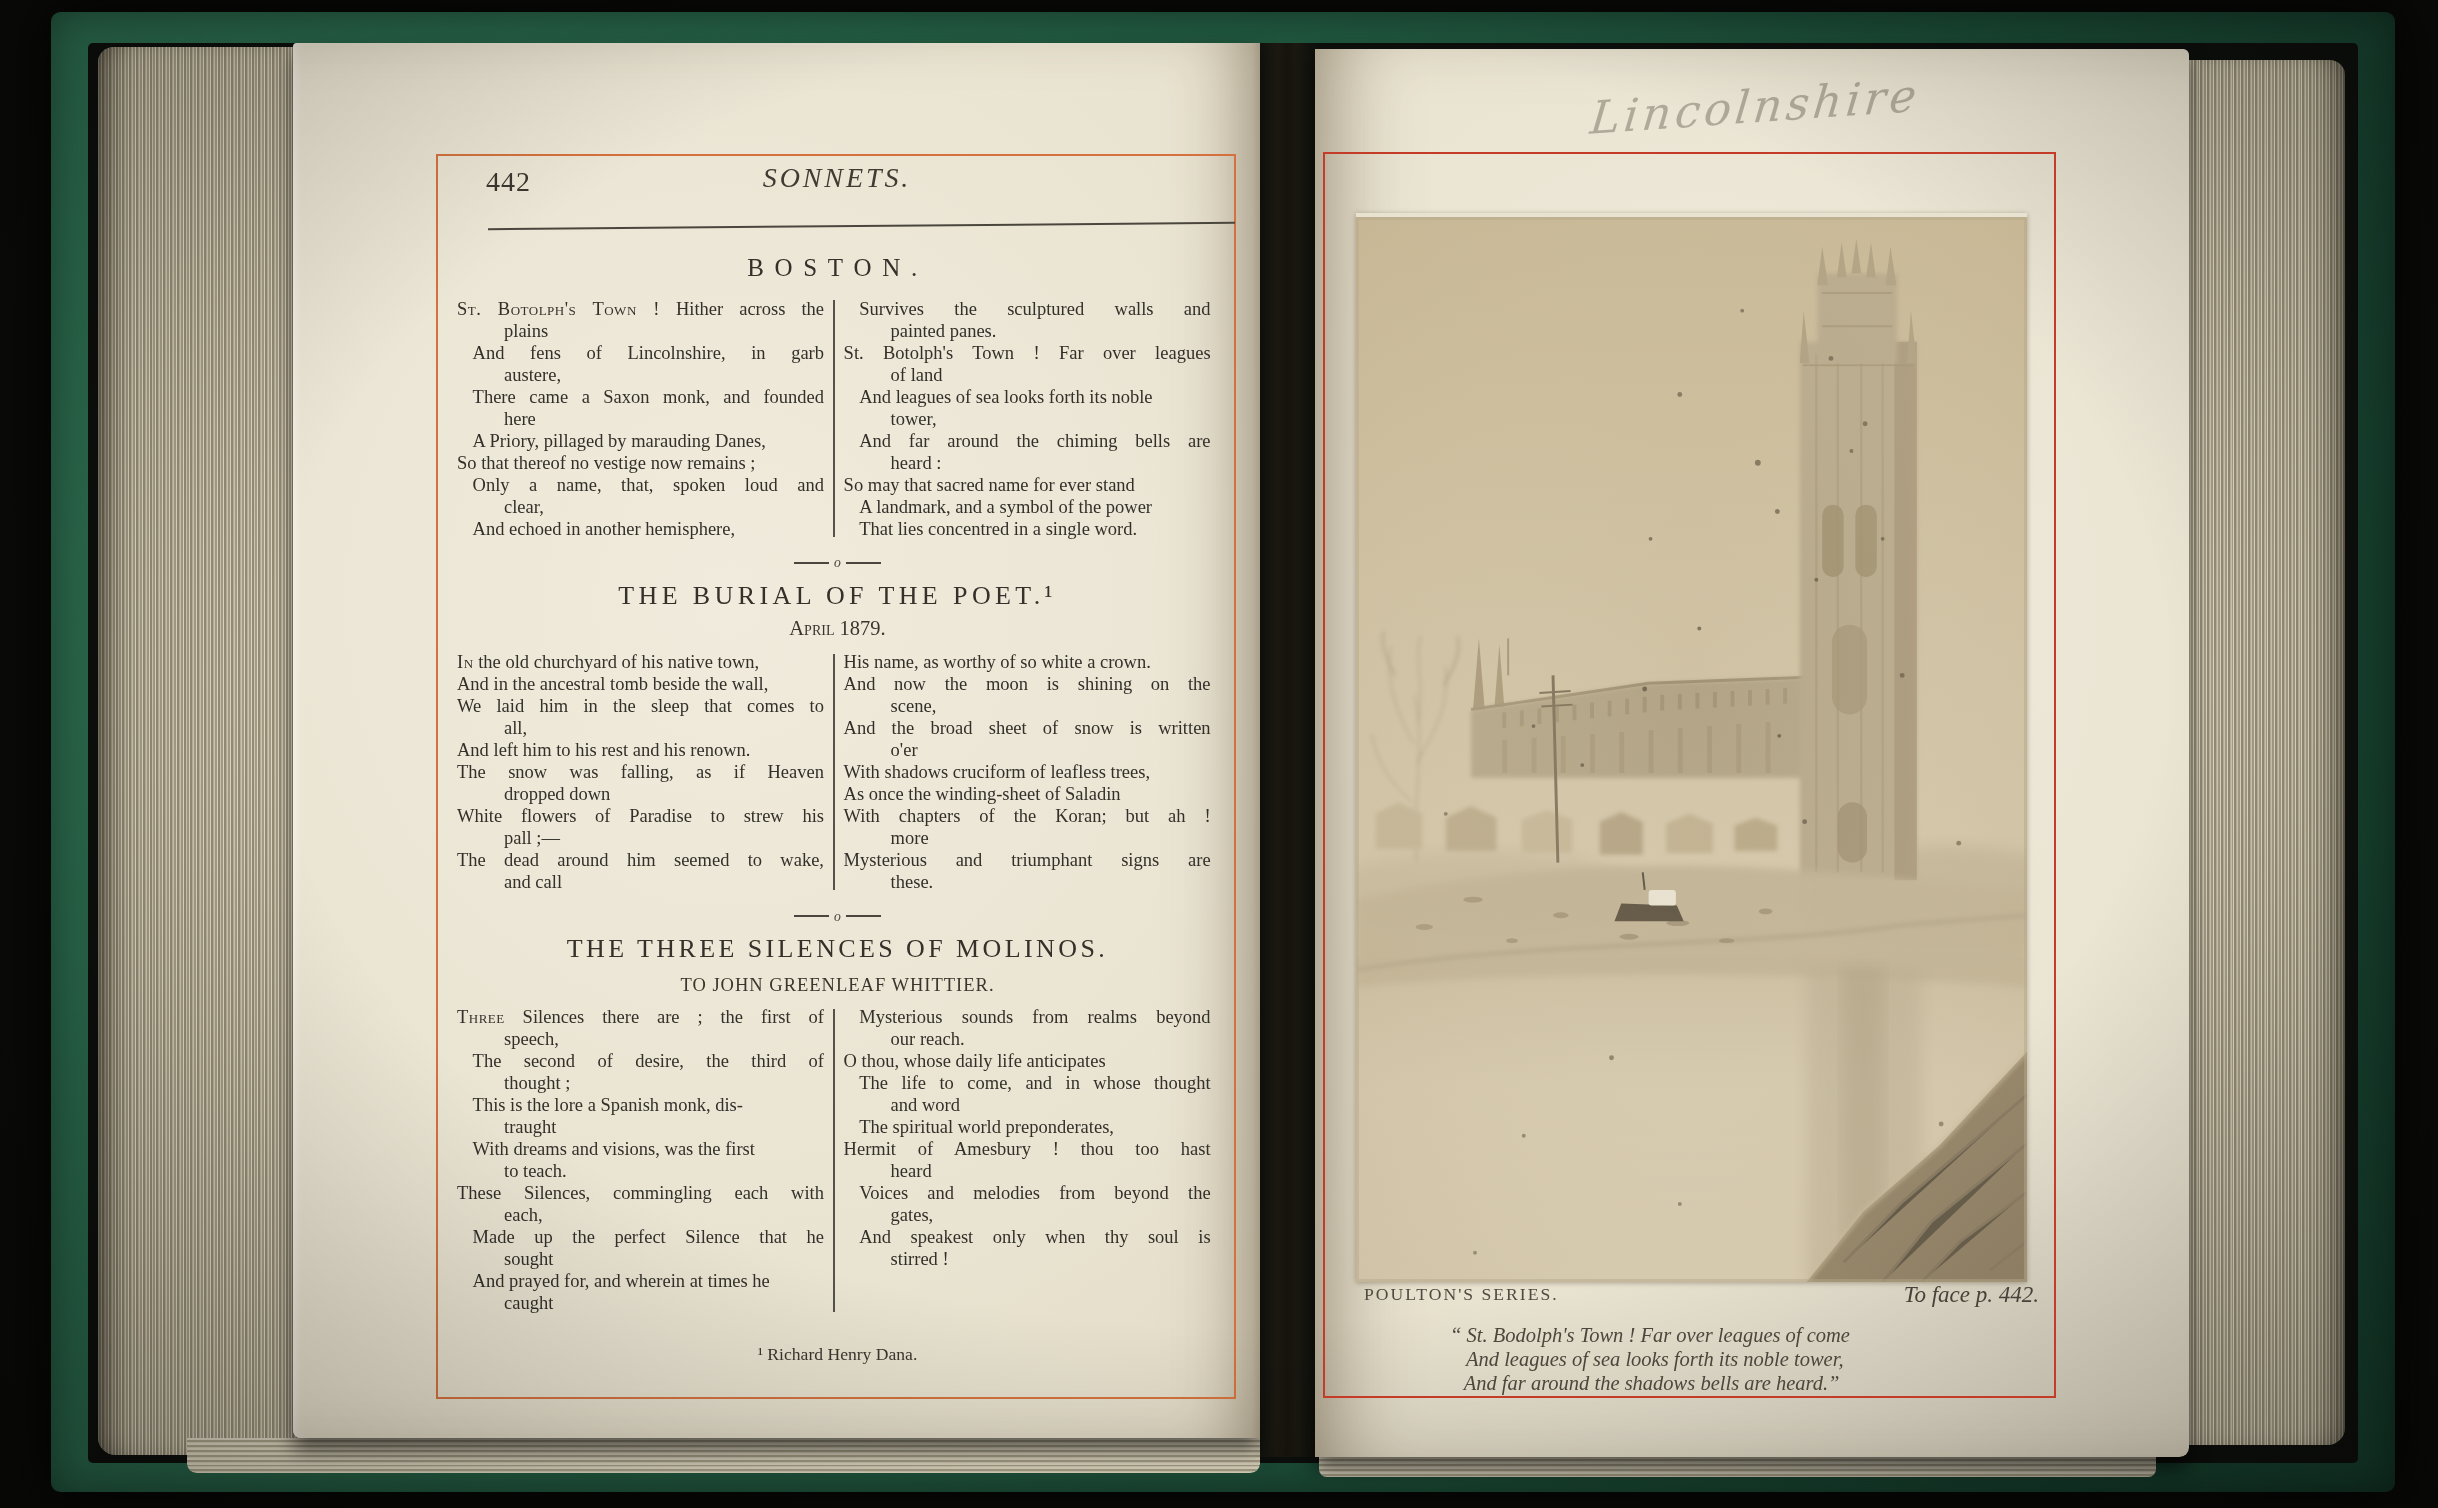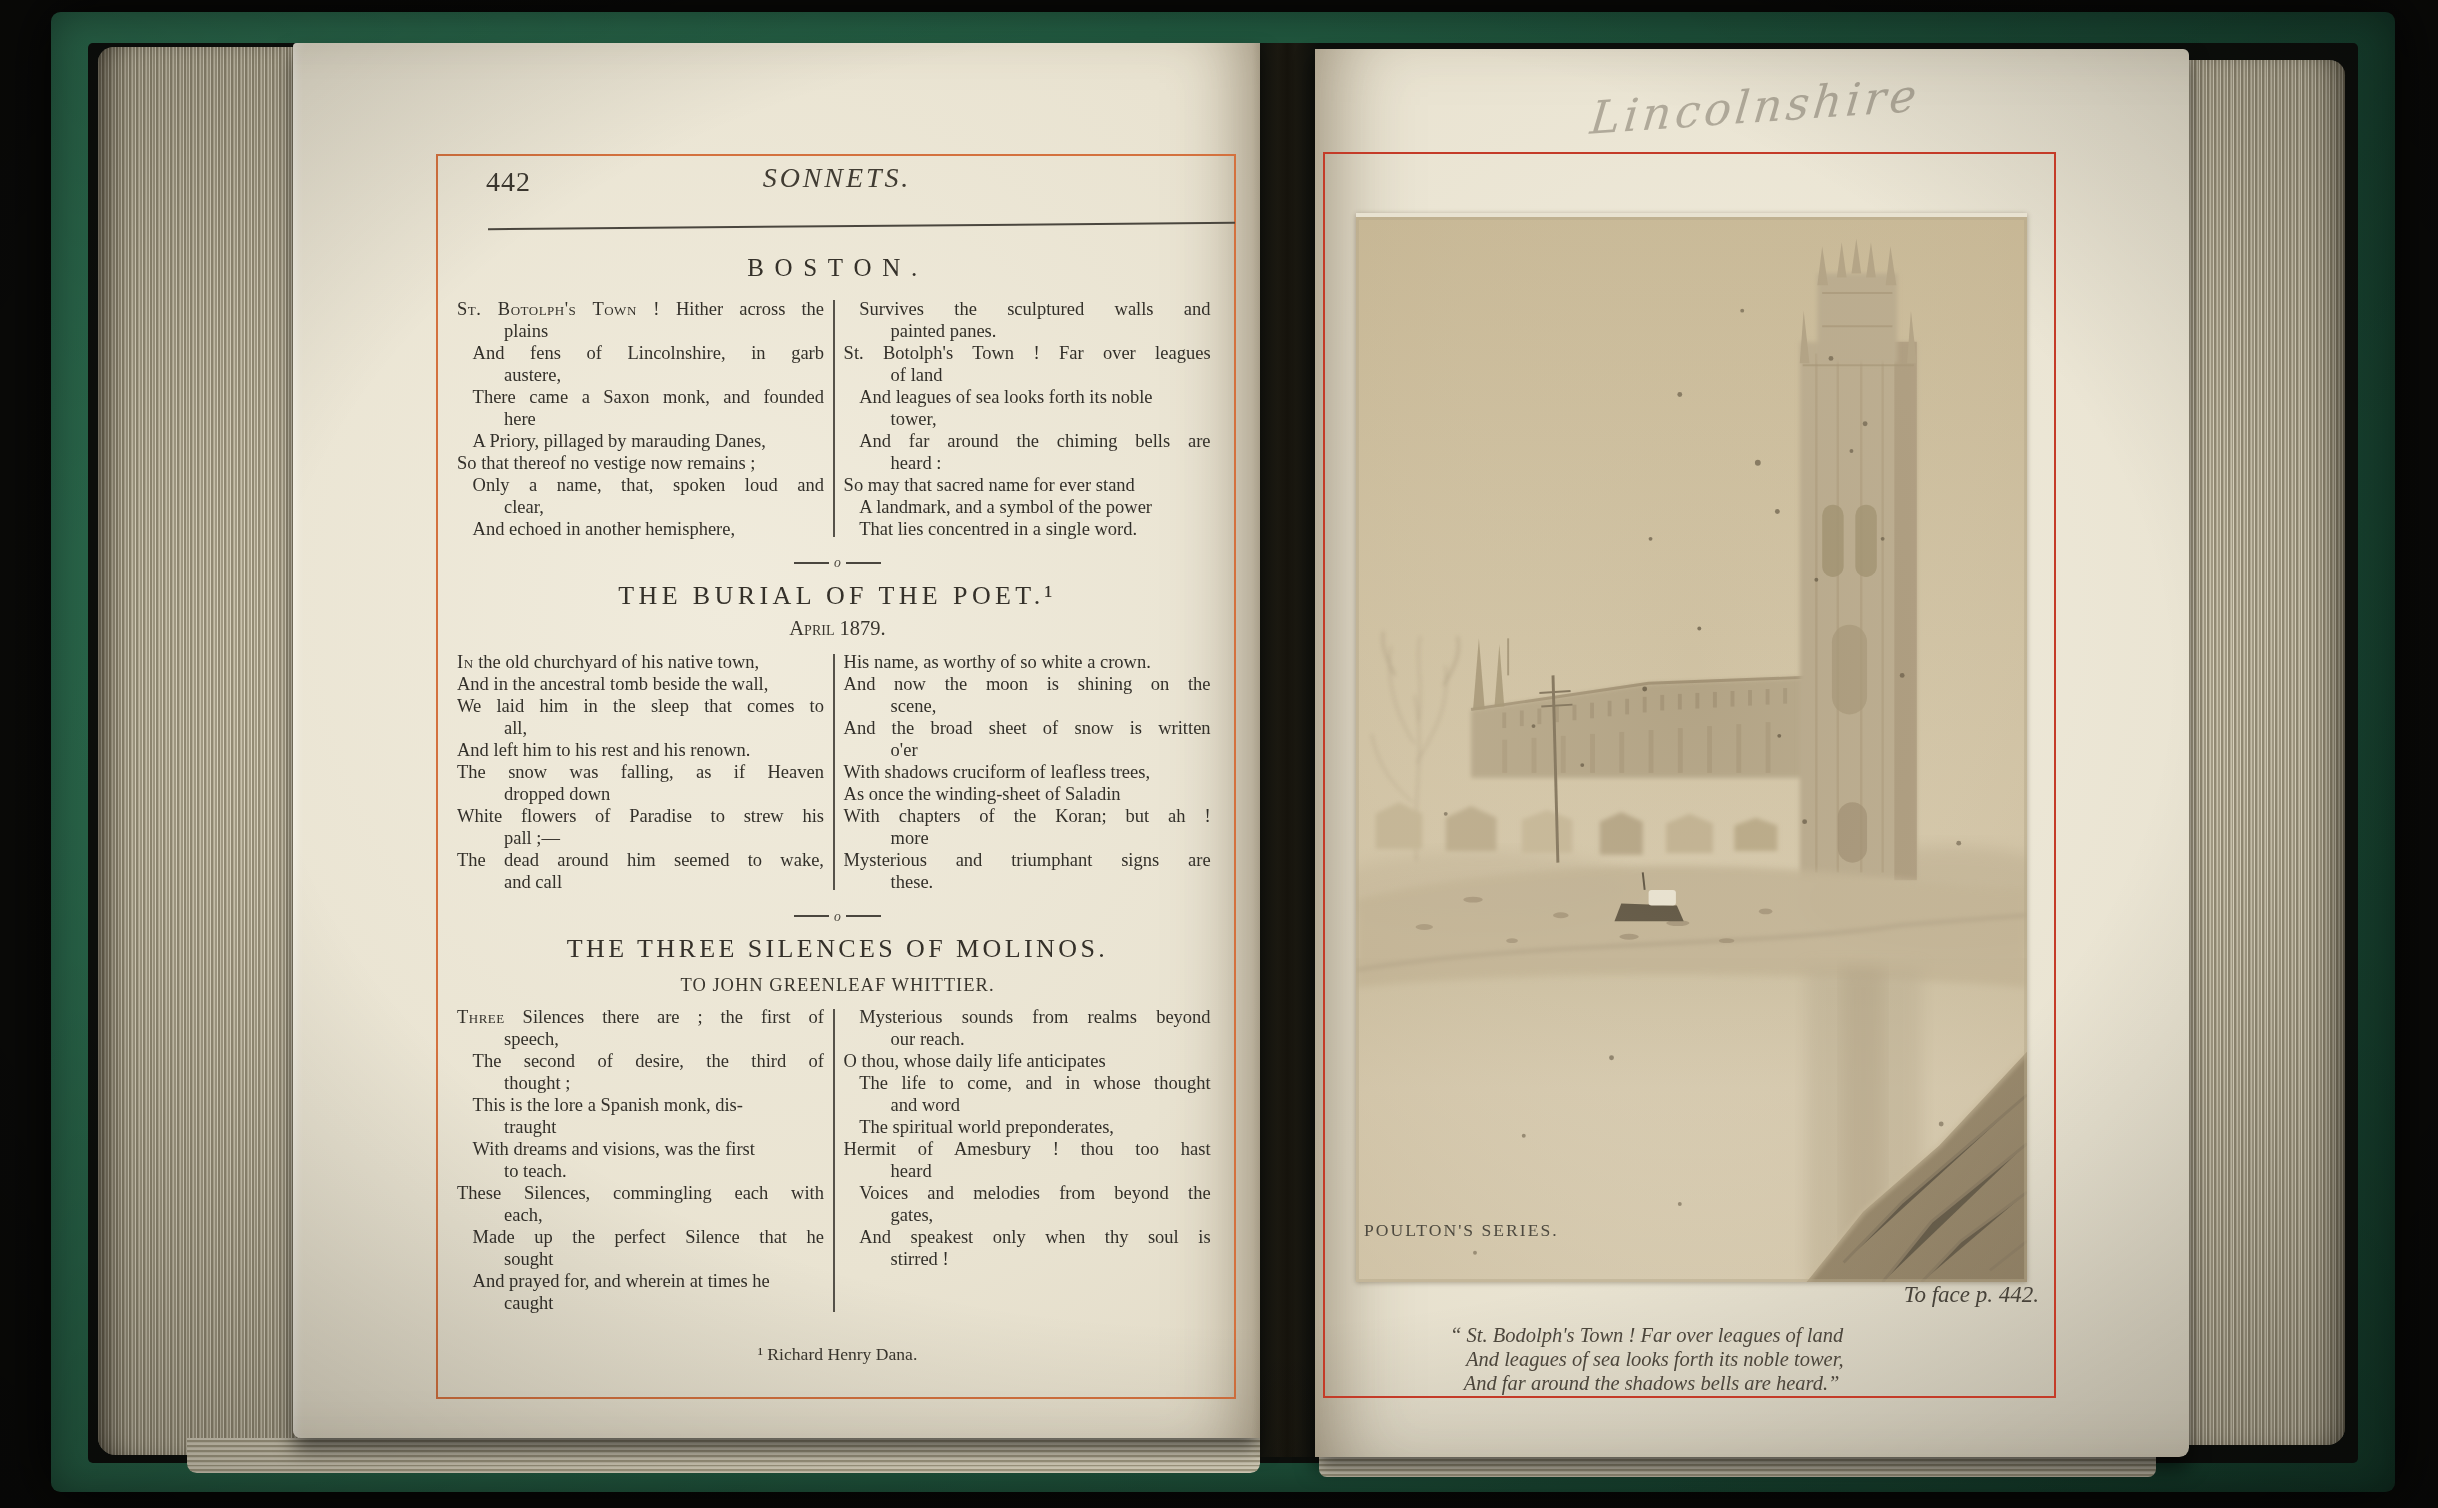--- a/index.html
+++ b/index.html
@@ -56,21 +56,21 @@
   .orn .bar{width:35px;height:2px;background:#4a463e;margin:0 4.9px;}
   .orn .o{font-size:13.7px;line-height:13.7px;font-style:italic;}
   .footnote{left:164px;top:1301px;width:761px;text-align:center;font-size:17.6px;color:#3a362e;}
 
   
   .annotation{left:275px;top:27px;width:449px;font-family:"DejaVu Serif",serif;font-style:italic;
       font-size:45px;letter-spacing:3.9px;color:rgba(128,120,106,.55);transform:rotate(-4deg) skewX(-10deg);}
   .red-frame{left:7.8px;top:103px;width:729px;height:1242px;border:2.9px solid #c43b28;z-index:1;}
   .photo{left:41px;top:164px;width:671px;height:1065px;z-index:2;border-top:4.9px solid #e8e2d1;
       box-shadow:0 1px 4.9px rgba(80,68,45,.4);}
-  .caption-left{left:49px;top:1171px;font-size:17.6px;letter-spacing:2px;color:#4e4a40;z-index:3;}
+  .caption-left{left:49px;top:1235px;font-size:17.6px;letter-spacing:2px;color:#4e4a40;z-index:3;}
   .caption-right{left:429px;top:1233px;width:295px;text-align:right;font-style:italic;font-size:23px;color:#45403700;color:#474239;z-index:3;}
   .plate-quote{left:135px;top:1274px;width:605px;font-style:italic;font-size:20.5px;line-height:24px;color:#4c463c;z-index:3;}
   .plate-quote .q2{margin-left:16px;}
   .plate-quote .q3{margin-left:13.7px;}
 </style>
 </head>
 <body>
 
 <div class="stage">
 
@@ -387,21 +387,21 @@
           <circle cx="540" cy="330" r="2"></circle>
           <circle cx="460" cy="620" r="2.5"></circle>
       </g>
       <rect x="0" y="0" width="688" height="1092" fill="url(#haze)"></rect>
       <rect x="1.5" y="1.5" width="685" height="1089" fill="none" stroke="#b5a78a" stroke-width="3" opacity=".5"></rect>
     </svg>
 
     <div class="abs caption-left">POULTON'S SERIES.</div>
     <div class="abs caption-right">To face p. 442.</div>
     <div class="abs plate-quote">
-      <div class="q1">“ St. Bodolph's Town !   Far over leagues of land</div>
+      <div class="q1">“ St. Bodolph's Town !   Far over leagues of come</div>
       <div class="q2">And leagues of sea looks forth its noble tower,</div>
       <div class="q3">And far around the shadows bells are heard.”</div>
     </div>
   </div>
 
   <div class="abs vignette"></div>
 </div>
 
 
 </body></html>

